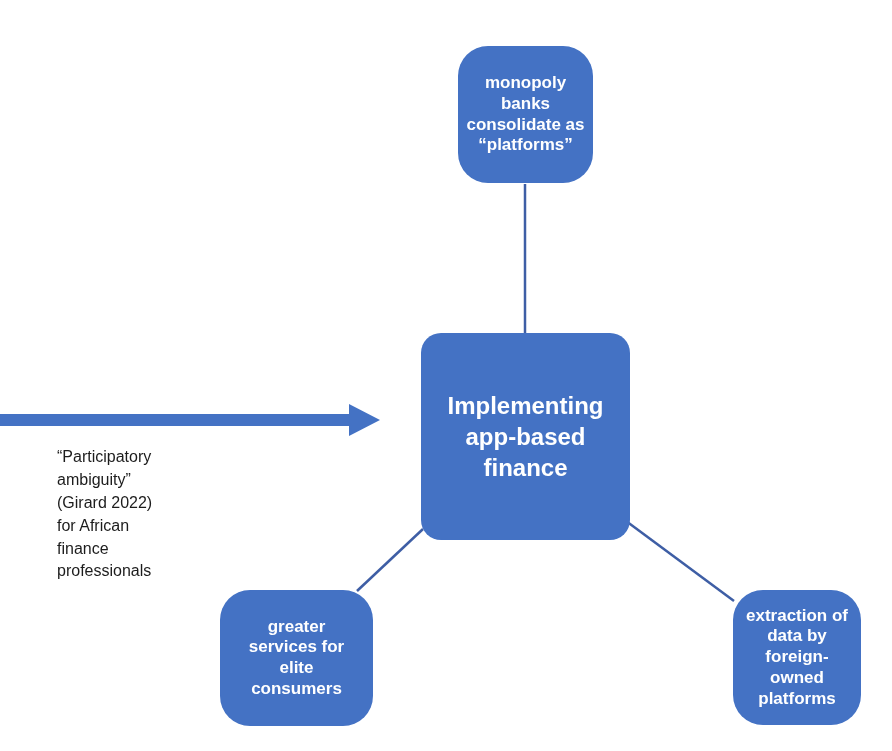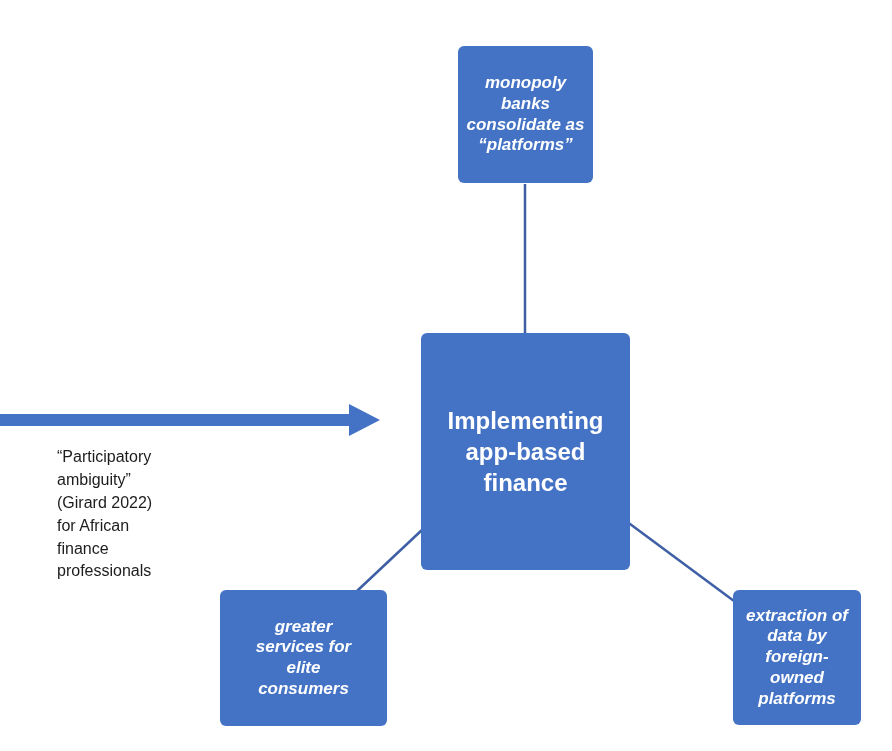--- a/index.html
+++ b/index.html
@@ -31,42 +31,41 @@
     align-items: center;
     justify-content: center;
     text-align: center;
     font-weight: bold;
     white-space: pre-line;
     box-sizing: border-box;
   }
   .node-small {
     font-size: 17px;
     line-height: 1.22;
-    border-radius: 6px;
-    font-style: italic;
+    border-radius: 30px;
   }
   .node-top {
     left: 458px;
     top: 46px;
     width: 135px;
     height: 137px;
   }
   .node-center {
     left: 421px;
     top: 333px;
     width: 209px;
-    height: 237px;
-    border-radius: 6px;
+    height: 207px;
+    border-radius: 20px;
     font-size: 24px;
     line-height: 1.3;
   }
   .node-bottom-left {
     left: 220px;
     top: 590px;
-    width: 167px;
+    width: 153px;
     height: 136px;
   }
   .node-bottom-right {
     left: 733px;
     top: 590px;
     width: 128px;
     height: 135px;
   }
   .caption {
     position: absolute;

